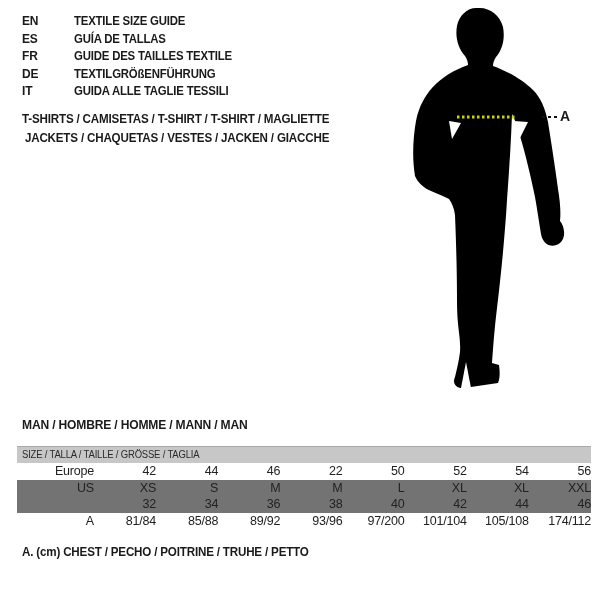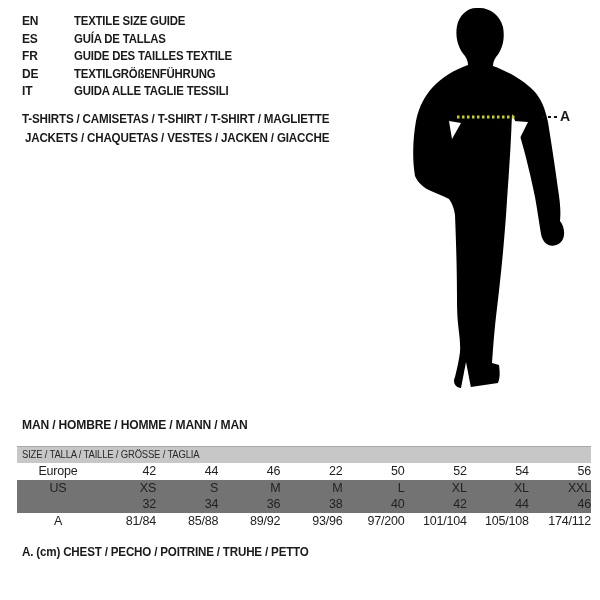--- a/index.html
+++ b/index.html
@@ -24,21 +24,21 @@
   .section-title{position:absolute;left:22px;top:417px;font-size:13px;font-weight:bold;
     letter-spacing:-0.2px;white-space:nowrap;display:block;transform:scaleX(0.93);transform-origin:left center;}
   
   .table-wrap{position:absolute;left:17px;top:446px;width:574px;}
   .table-header{background:#c7c7c7;border-top:1px solid #a9a9a9;height:16px;line-height:16px;
     font-size:10px;color:#2a2a2a;padding-left:5px;letter-spacing:-0.2px;}
   .table-header span{display:inline-block;transform:scaleX(0.95);transform-origin:left center;white-space:nowrap;}
   table.sizes{border-collapse:collapse;table-layout:fixed;width:574px;}
   table.sizes td{font-size:12.5px;color:#222;height:16.5px;padding:0;text-align:right;
     letter-spacing:-0.2px;white-space:nowrap;}
-  table.sizes td.row-label{width:72px;text-align:center;padding-left:5px;}
+  table.sizes td.row-label{width:72px;text-align:right;padding-left:5px;}
   table.sizes tr.shaded{background:#737373;}
   
   .footnote{position:absolute;left:22px;top:545px;font-size:12.5px;font-weight:bold;
     letter-spacing:-0.2px;white-space:nowrap;display:block;transform:scaleX(0.93);transform-origin:left center;}
 </style>
 </head>
 <body>
 
 <div class="canvas">
 

